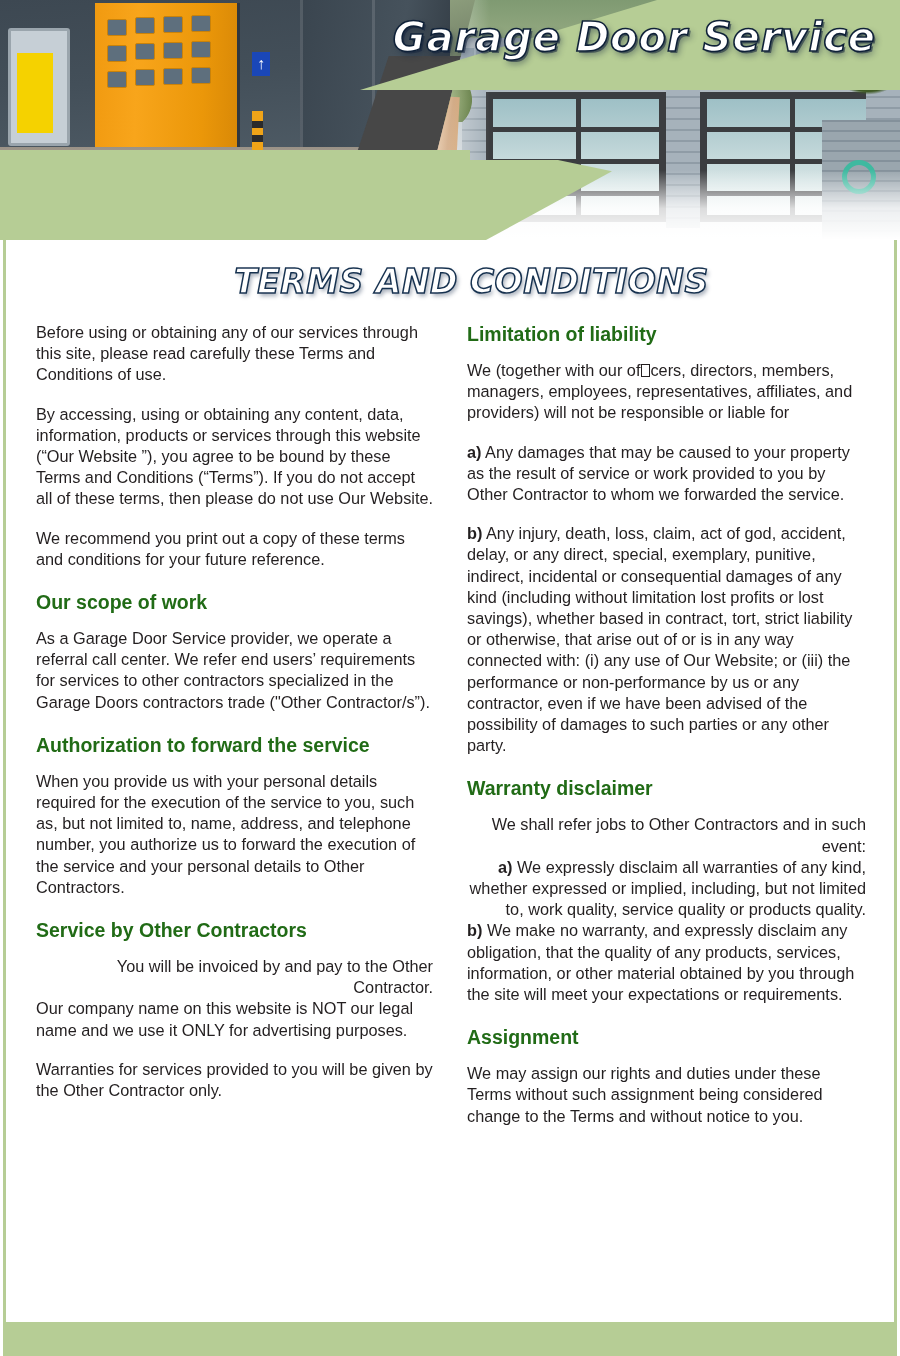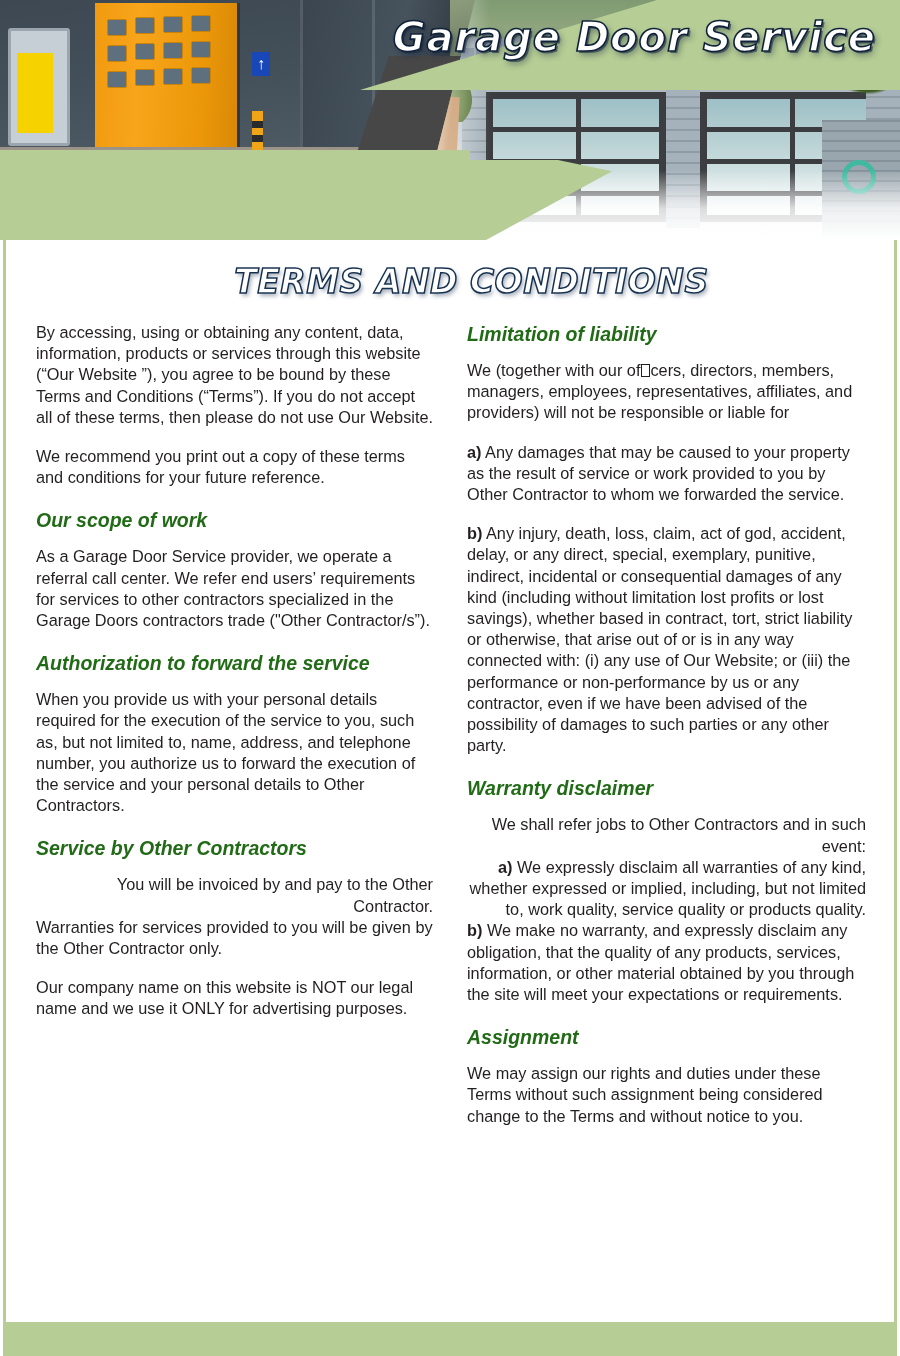--- a/index.html
+++ b/index.html
@@ -239,21 +239,20 @@
     margin: 0 0 18px 0;
   }
   .para.tight { margin-bottom: 0; text-align: right; }
   .heading {
     font-family: "Liberation Sans", sans-serif;
     font-size: 19.5px;
     font-weight: 700;
     color: #216b16;
     margin: 20px 0 14px 0;
     line-height: 24px;
-    font-style: italic;
   }
   .col.right .heading:first-child { margin-top: 0; }
   .para b { font-weight: 700; color:#231f20; }
   .tofu {
     display:inline-block;
     width:9px; height:13px;
     border:1.4px solid #231f20;
     vertical-align:-1px;
     margin:0 .5px;
   }
@@ -343,33 +342,34 @@
     <div id="banner-title">Garage Door Service</div>
   </div>
 
   <div id="body-wrap">
 
     <div id="doc-title">TERMS AND CONDITIONS</div>
 
     <div id="columns">
 
       <div class="col left">
+        <p class="para">Before using or obtaining any of our services through this site, please read carefully these Terms and Conditions of use.</p>
         <p class="para">By accessing, using or obtaining any content, data, information, products or services through this website (“Our Website ”), you agree to be bound by these Terms and Conditions (“Terms”). If you do not accept all of these terms, then please do not use Our Website.</p>
         <p class="para">We recommend you print out a copy of these terms and conditions for your future reference.</p>
 
         <h2 class="heading">Our scope of work</h2>
         <p class="para">As a Garage Door Service provider, we operate a referral call center. We refer end users’ requirements for services to other contractors specialized in the Garage Doors contractors trade ("Other Contractor/s”).</p>
 
         <h2 class="heading">Authorization to forward the service</h2>
         <p class="para">When you provide us with your personal details required for the execution of the service to you, such as, but not limited to, name, address, and telephone number, you authorize us to forward the execution of the service and your personal details to Other Contractors.</p>
 
         <h2 class="heading">Service by Other Contractors</h2>
         <p class="para tight">You will be invoiced by and pay to the Other Contractor.</p>
+        <p class="para">Our company name on this website is NOT our legal name and we use it ONLY for advertising purposes.</p>
         <p class="para">Warranties for services provided to you will be given by the Other Contractor only.</p>
-        <p class="para">Our company name on this website is NOT our legal name and we use it ONLY for advertising purposes.</p>
       </div>
 
       <div class="col right">
         <h2 class="heading">Limitation of liability</h2>
 
         <p class="para"><span>We (together with our of</span><span class="tofu"></span><span>cers, directors, members, managers, employees, representatives, affiliates, and providers) will not be responsible or liable for</span></p>
 
         <p class="para"><b>a)</b><span> Any damages that may be caused to your property as the result of service or work provided to you by Other Contractor to whom we forwarded the service.</span></p>
 
         <p class="para"><b>b)</b><span> Any injury, death, loss, claim, act of god, accident, delay, or any direct, special, exemplary, punitive, indirect, incidental or consequential damages of any kind (including without limitation lost profits or lost savings), whether based in contract, tort, strict liability or otherwise, that arise out of or is in any way connected with: (i) any use of Our Website; or (iii) the performance or non-performance by us or any contractor, even if we have been advised of the possibility of damages to such parties or any other party.</span></p>

